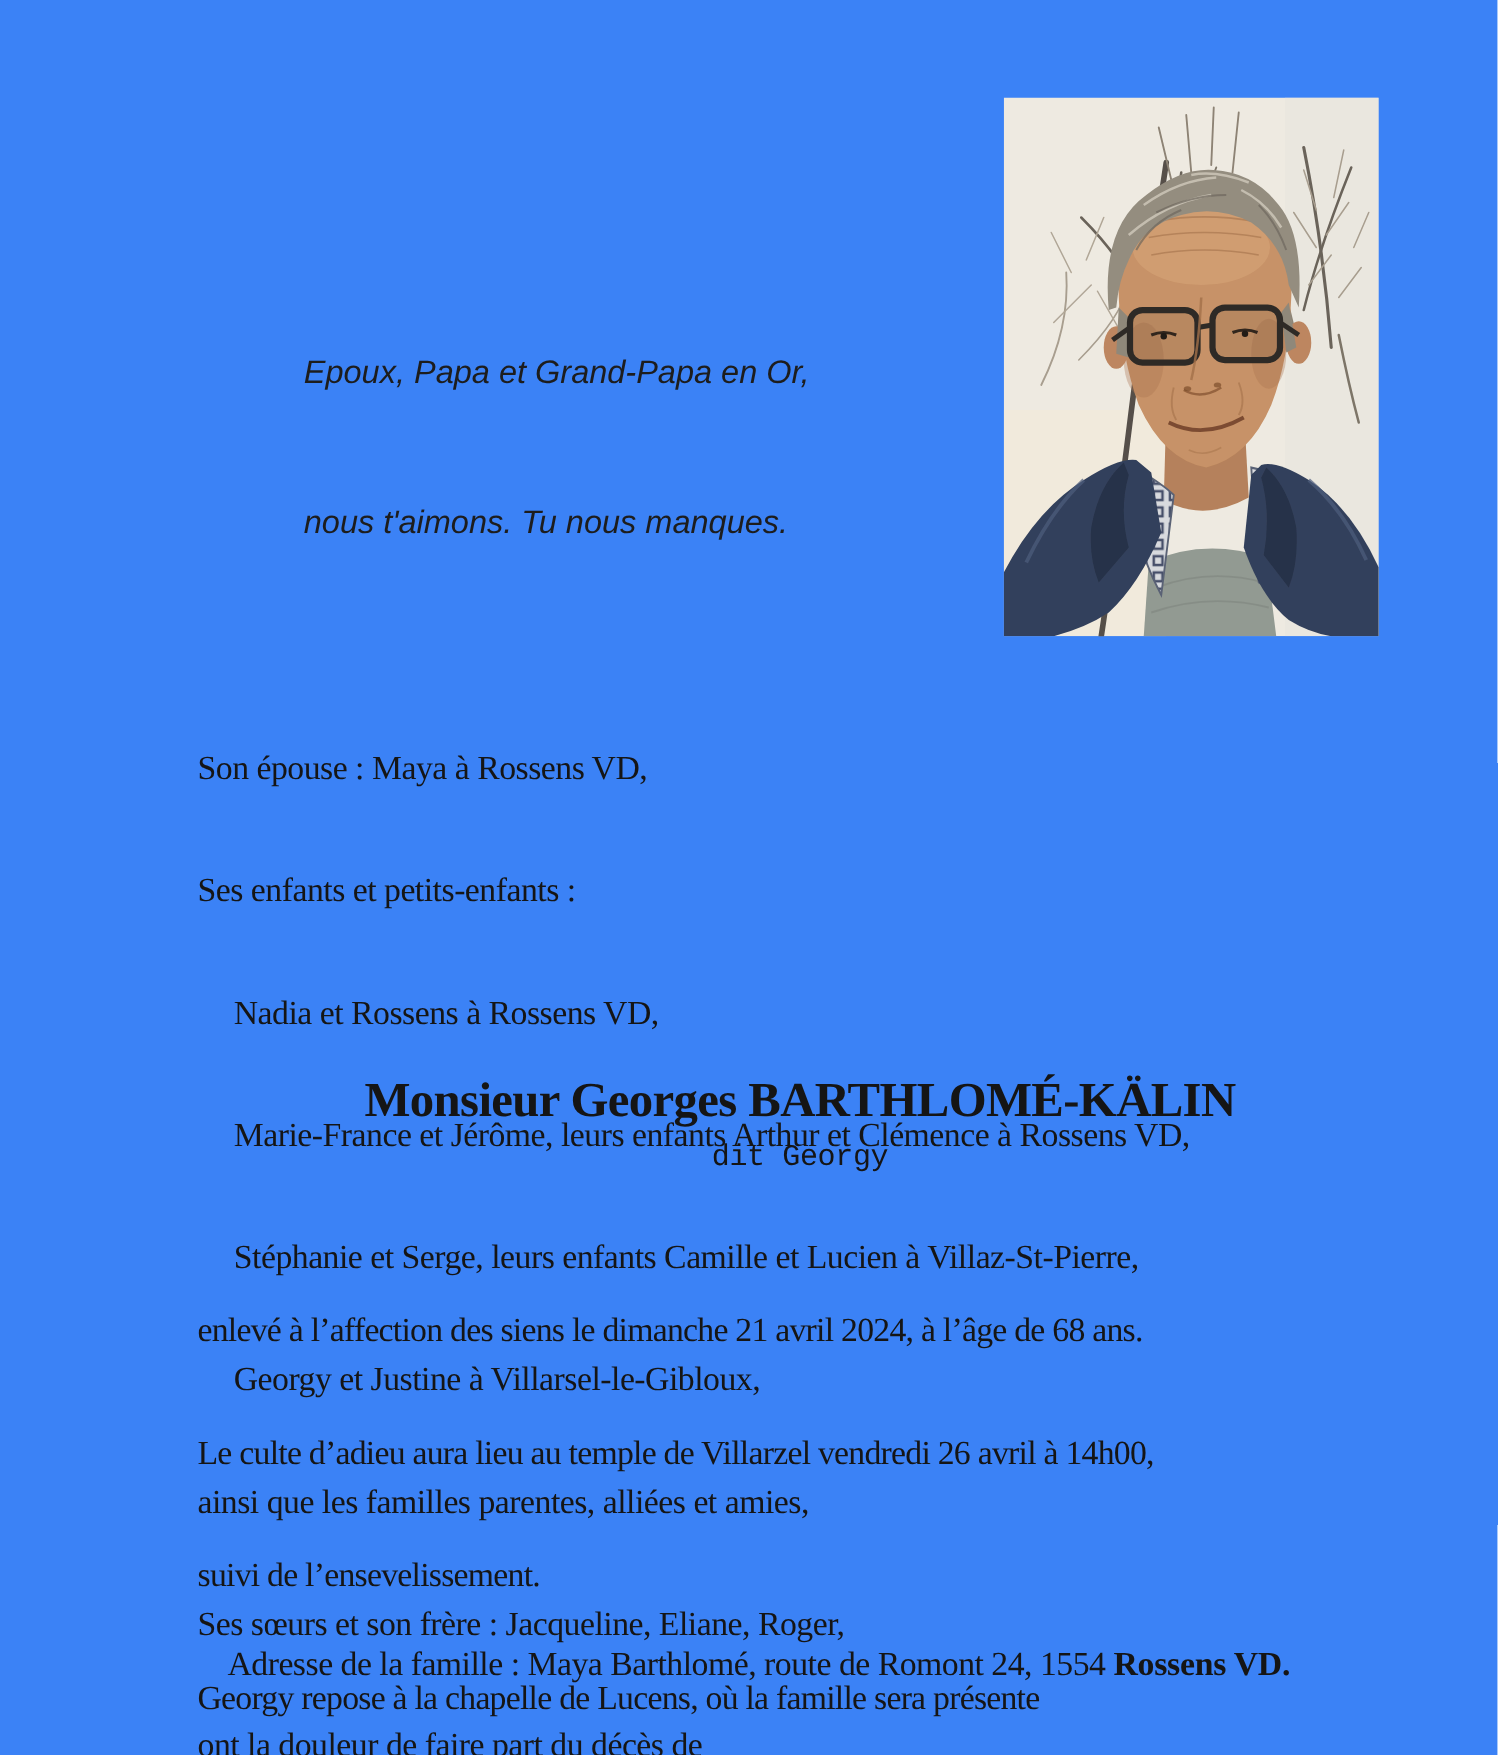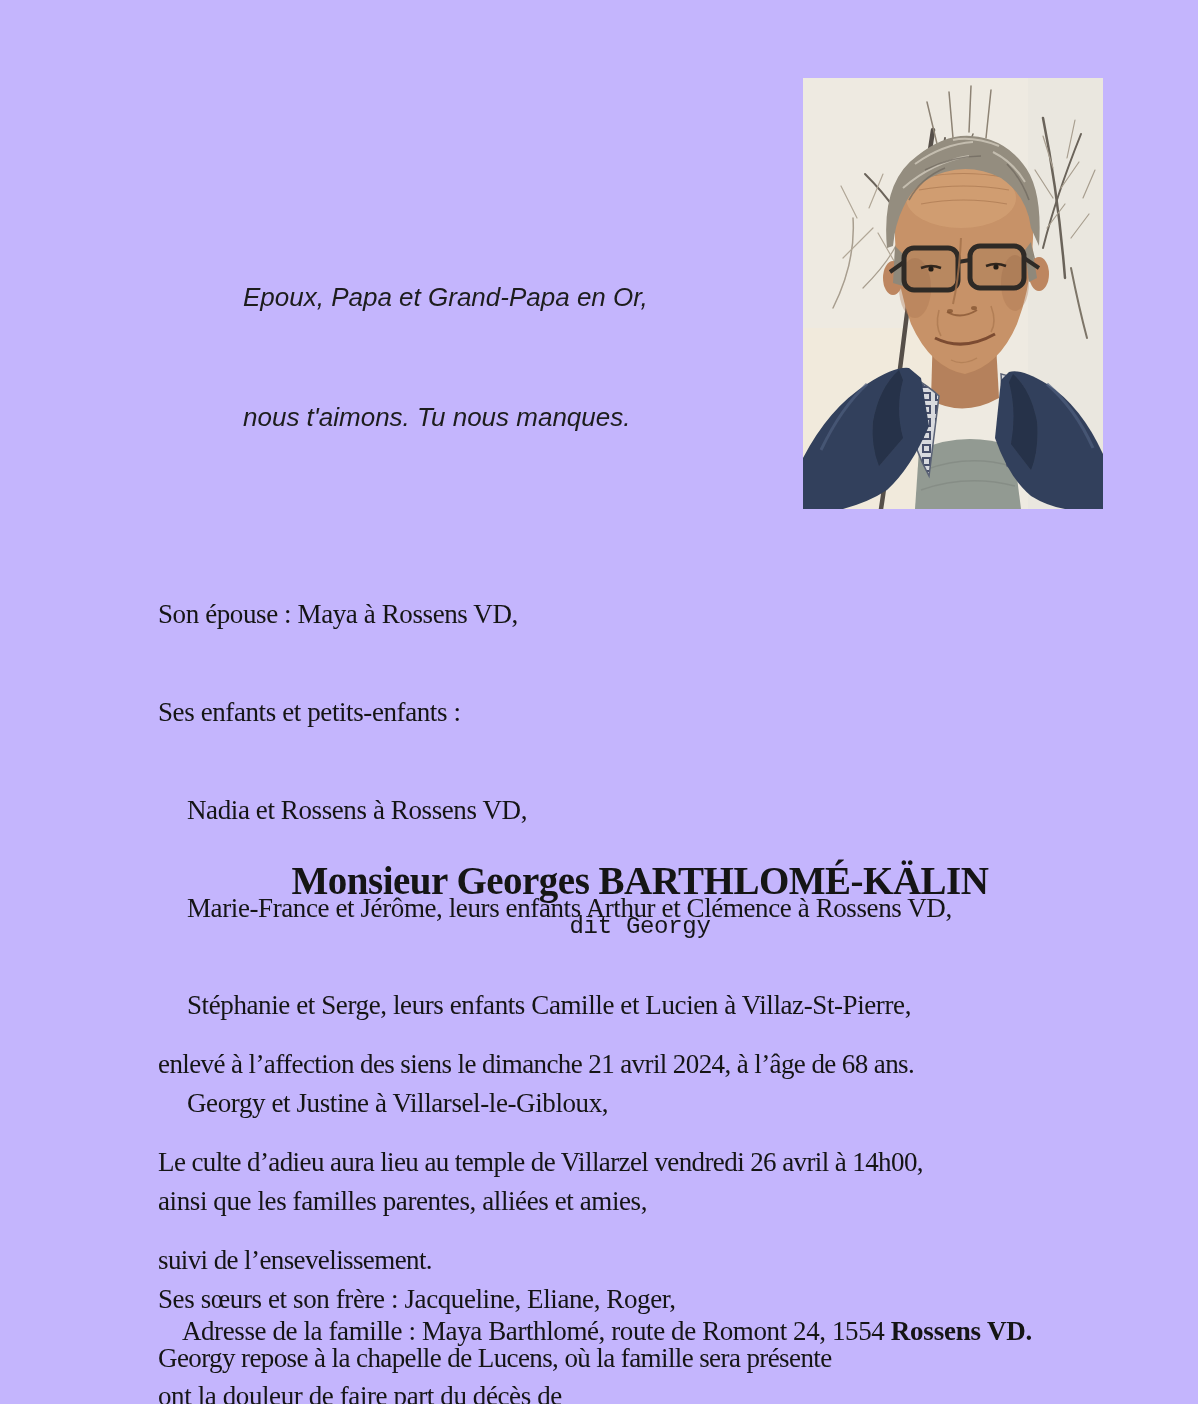--- a/index.html
+++ b/index.html
@@ -1,20 +1,20 @@
 <!DOCTYPE html>
 <html><head>
 <meta charset="utf-8">
 <style>
   html, body { margin: 0; padding: 0; background: #ffffff; }
   .page {
     position: relative;
     width: 1198px;
     height: 1404px;
-    background: #c4b5fd;
+    background: #3b82f6;
     font-family: "Liberation Serif", serif;
     color: #151515;
     overflow: hidden;
   }
   .quote {
     position: absolute;
     left: 243px;
     top: 197px;
     font-family: "Liberation Sans", sans-serif;
     font-style: italic;

